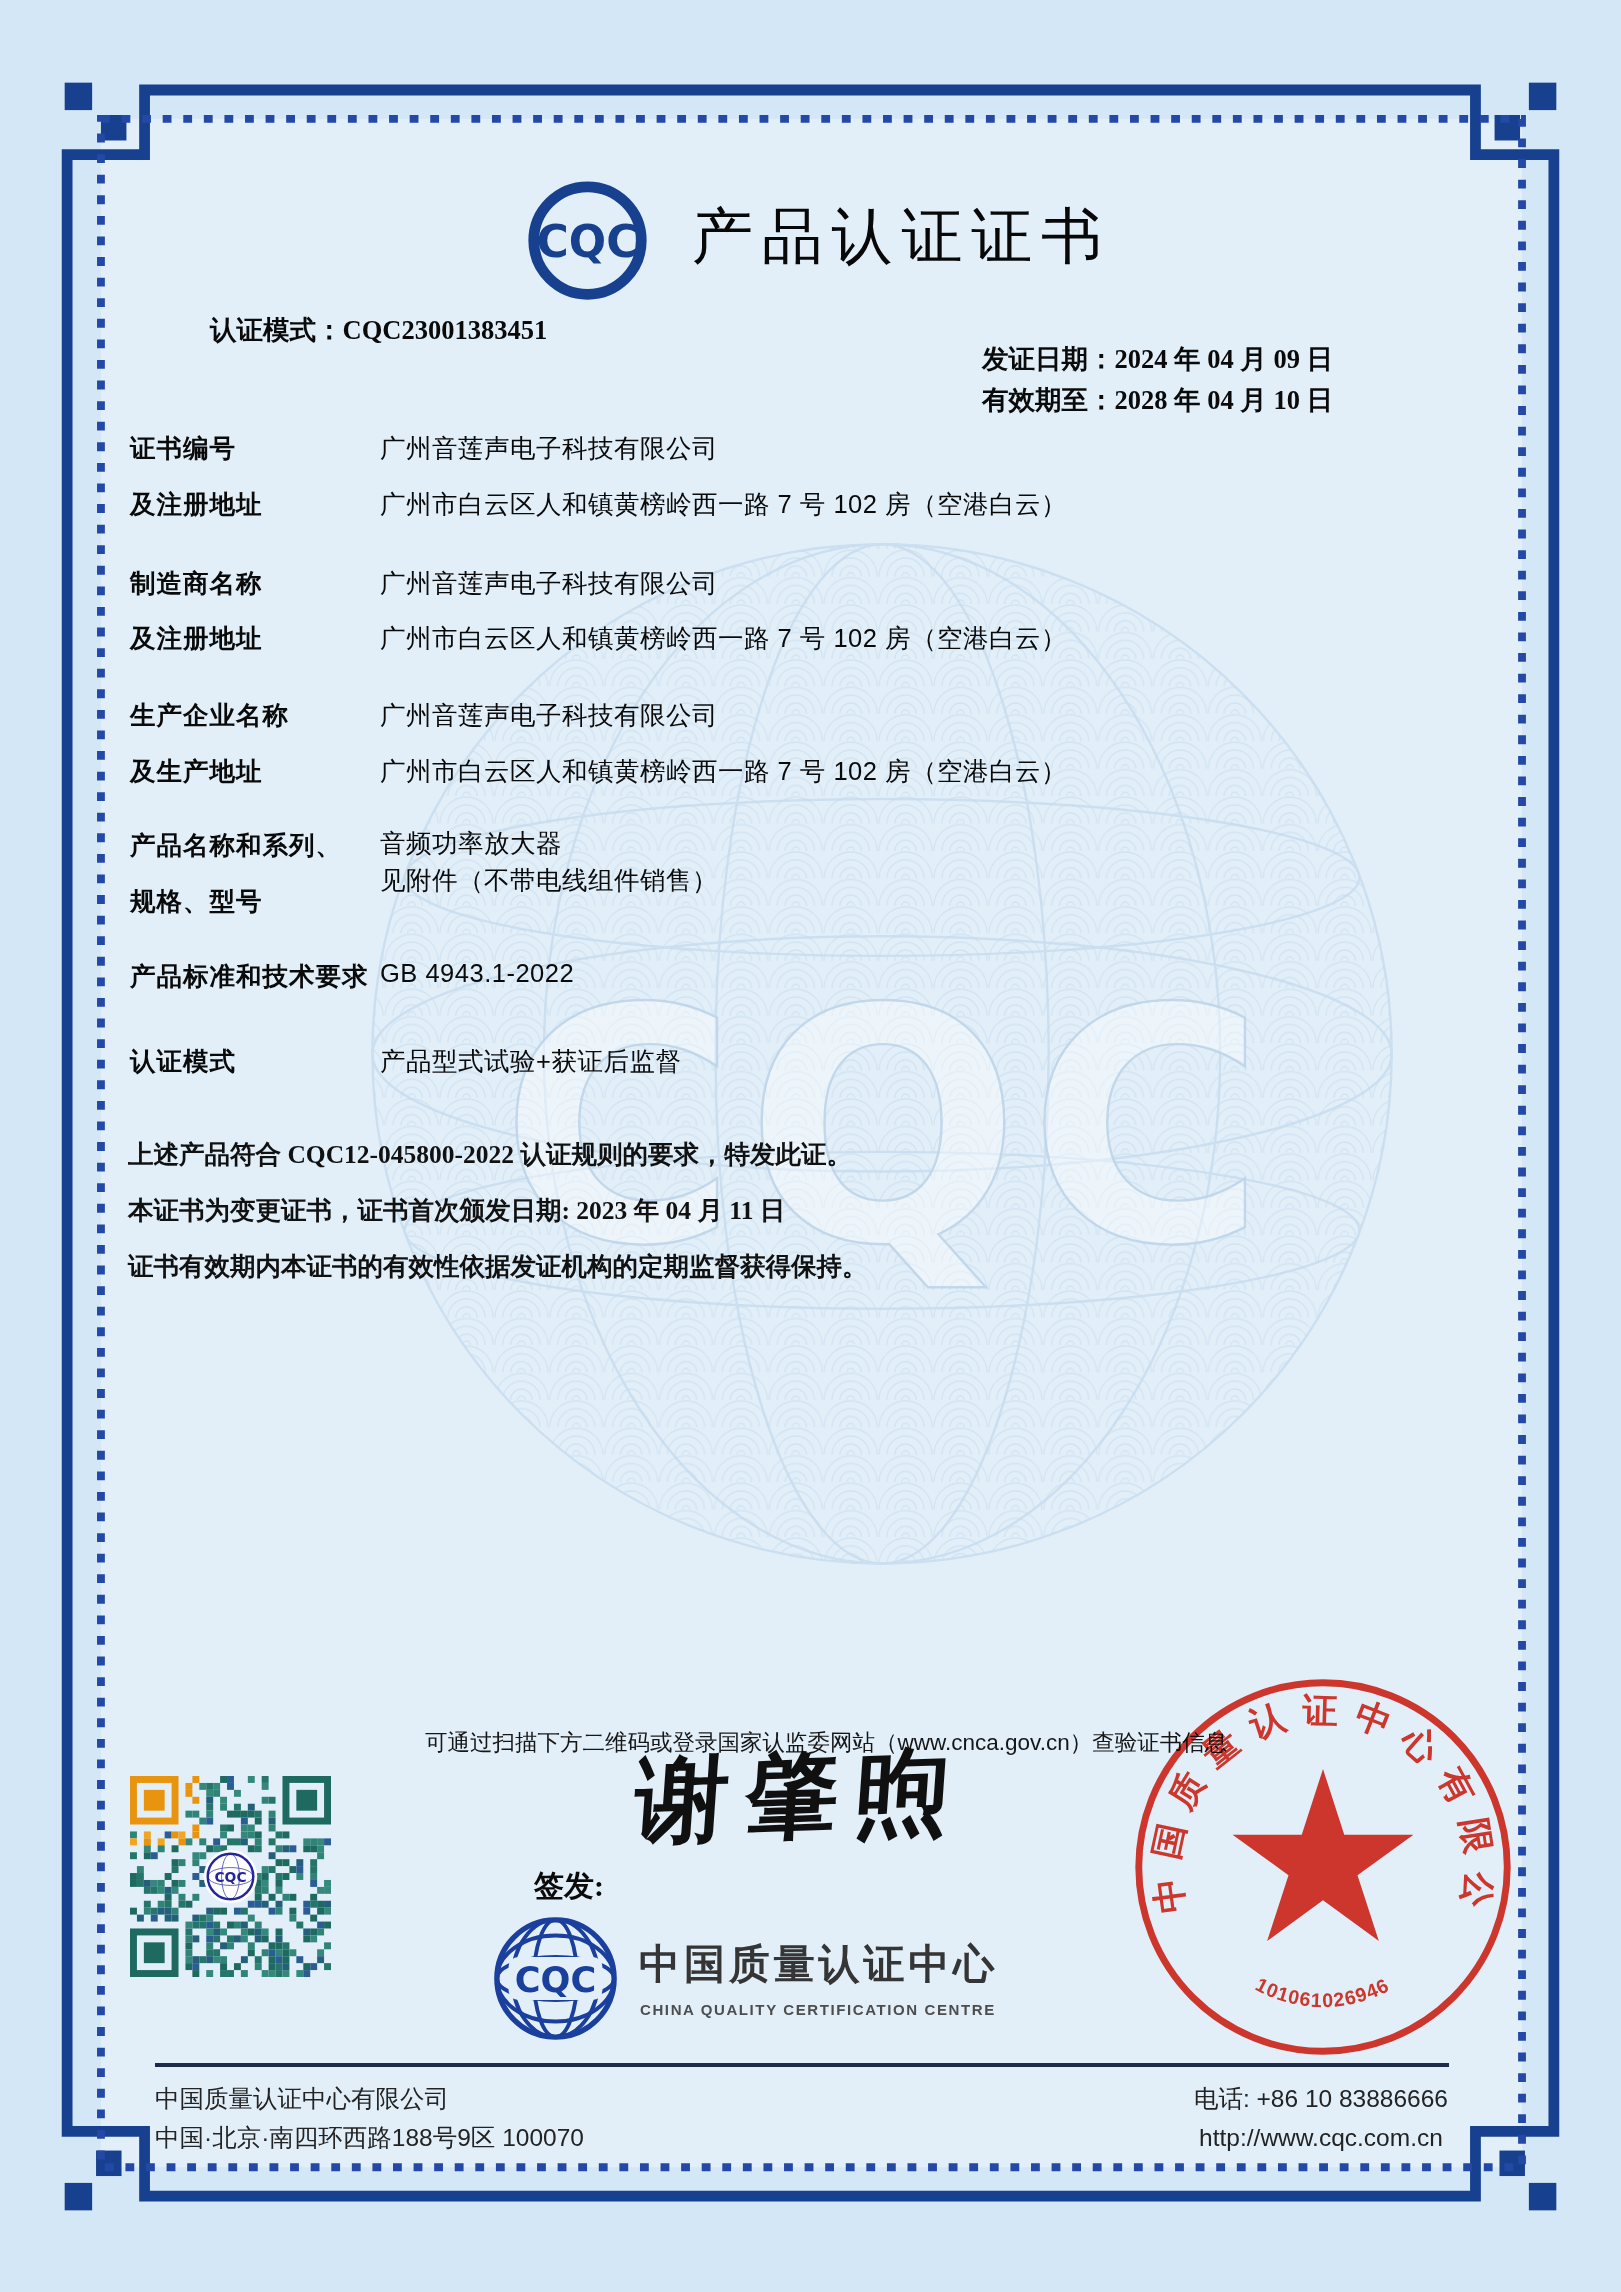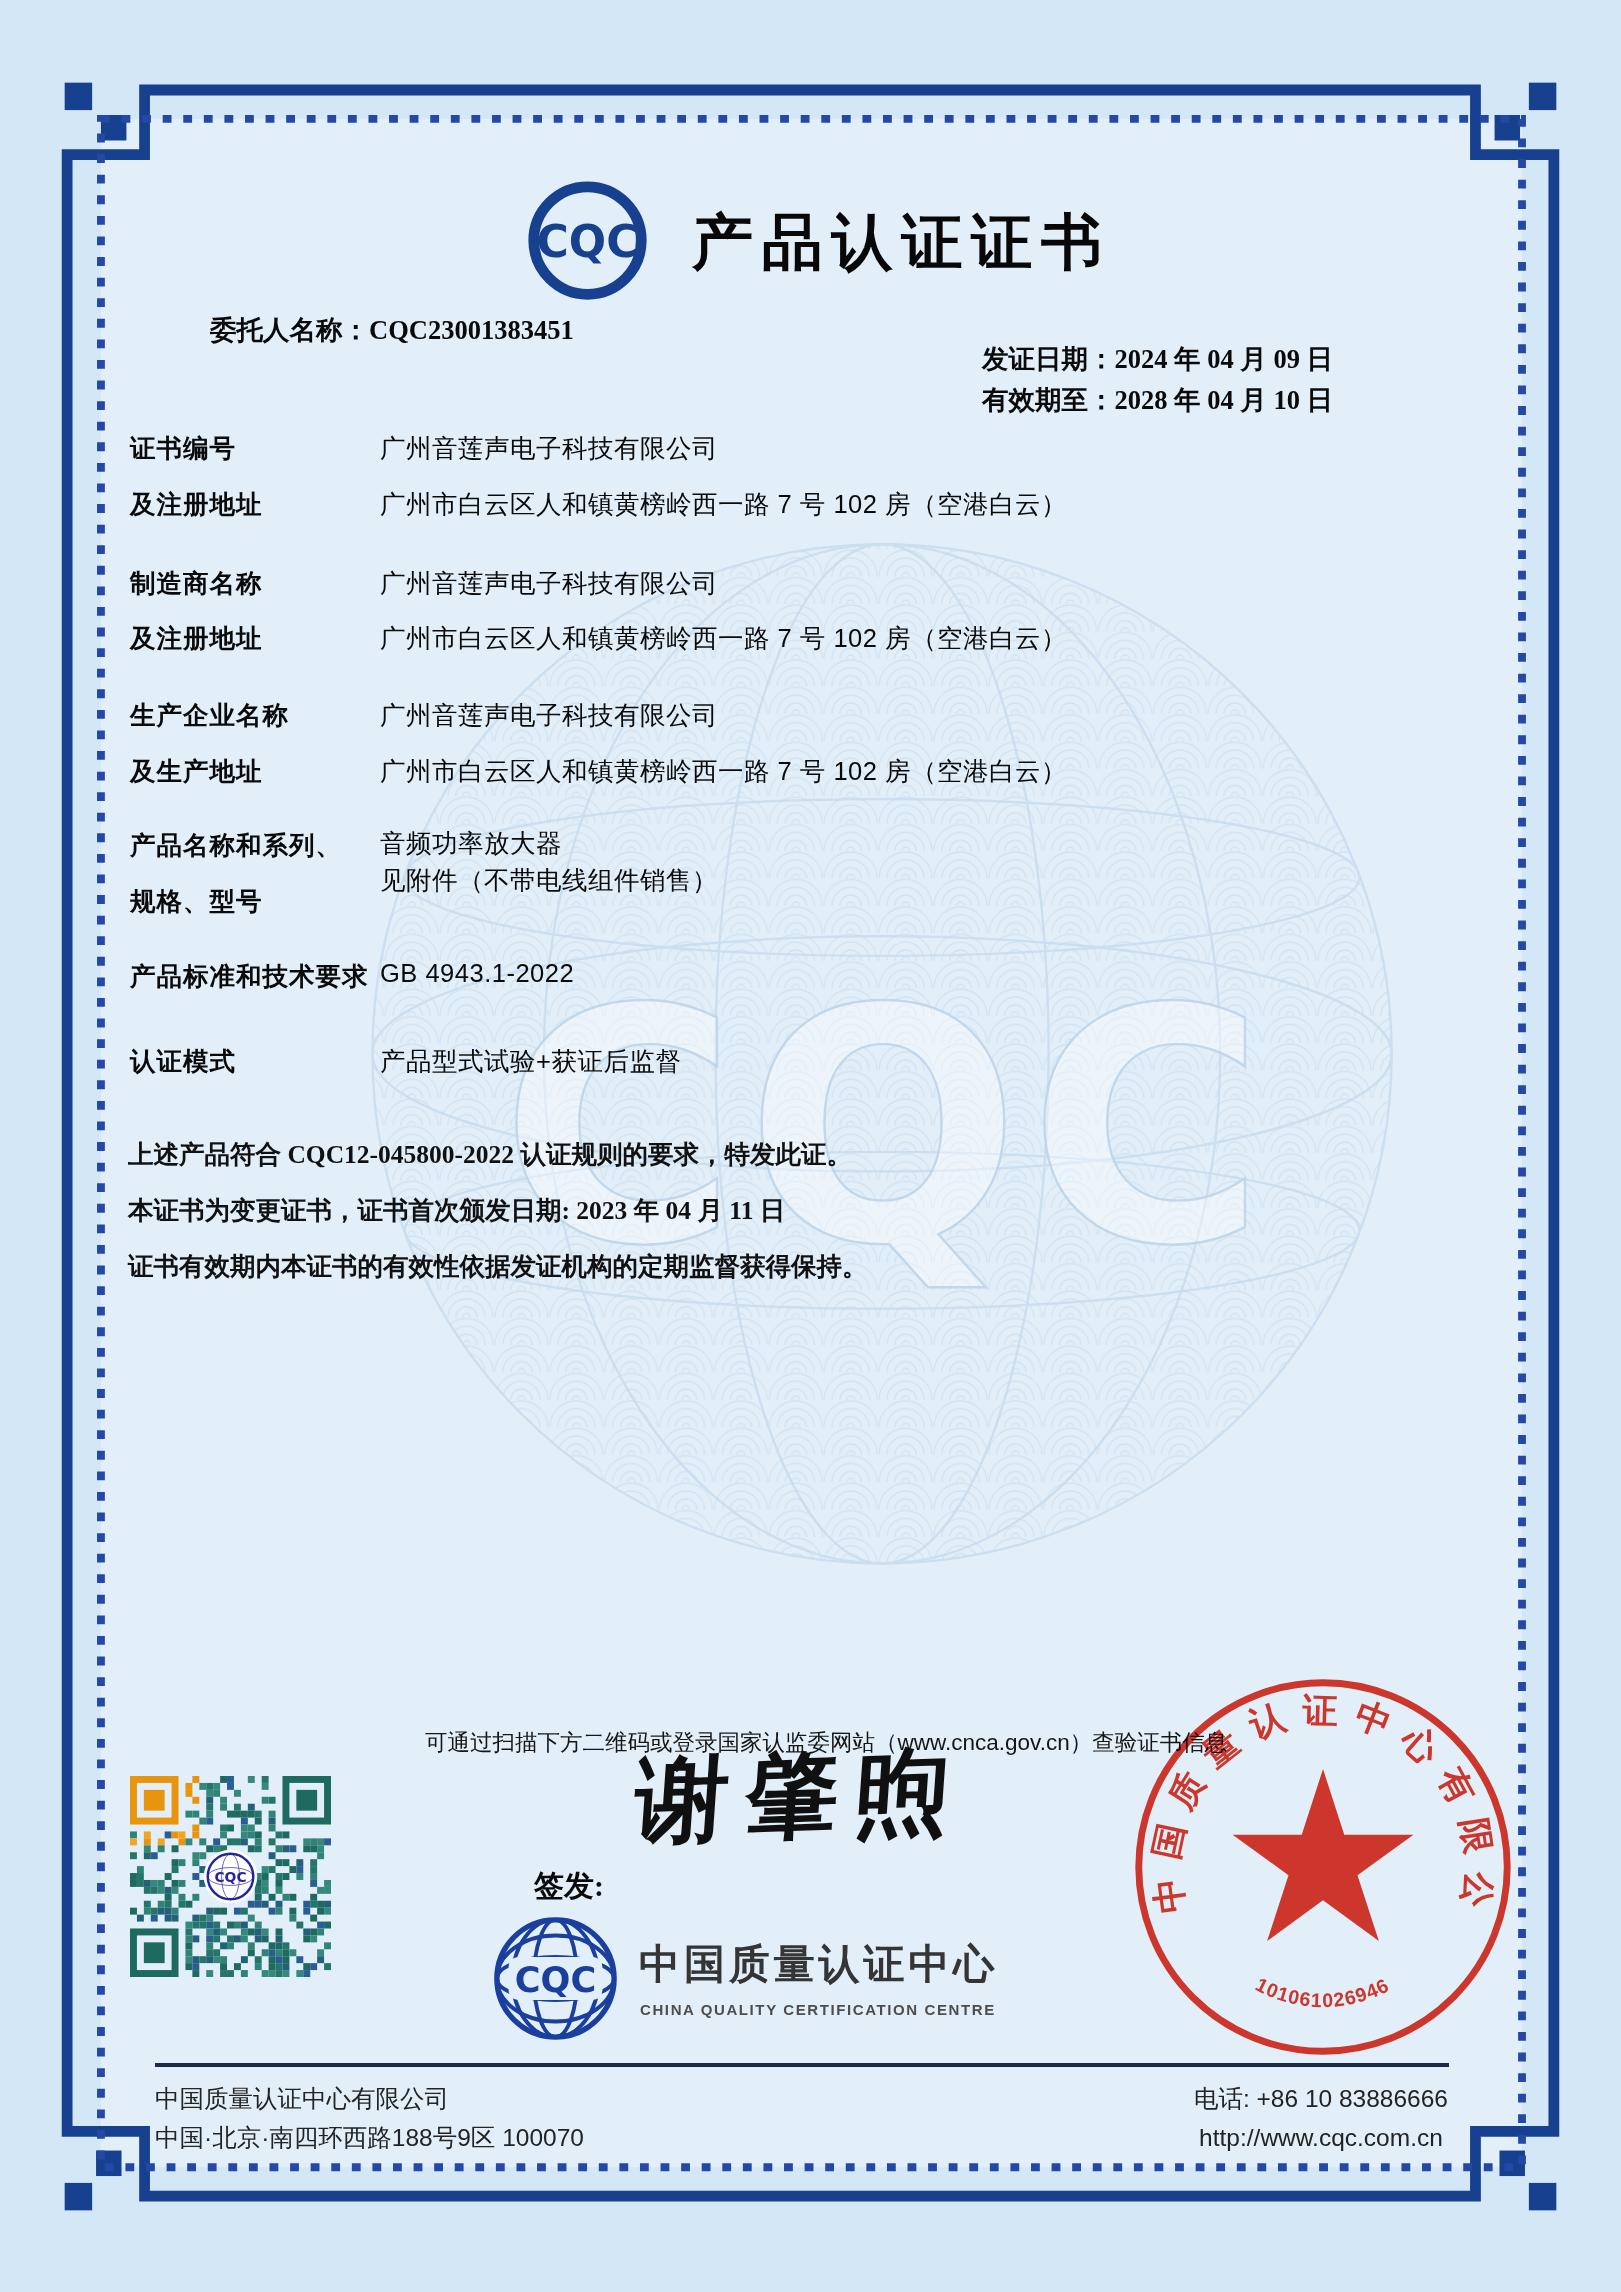--- a/index.html
+++ b/index.html
@@ -3,21 +3,21 @@
 <meta charset="utf-8">
 <style>
   html,body{margin:0;padding:0;background:#d3e7f6;}
   .page{position:relative;width:1621px;height:2293px;background:#d3e7f6;overflow:hidden;
         font-family:"Liberation Sans","DejaVu Sans",sans-serif;color:#0a0a0a;}
   svg.bg,svg.stamp{position:absolute;left:0;top:0;pointer-events:none;}
   svg.bg{z-index:0;}
   .content{position:absolute;inset:0;z-index:2;}
   .abs{position:absolute;}
   .logo-top{left:523px;top:176px;width:129px;height:129px;}
-  .title{left:692px;top:202px;font-size:61px;font-weight:bold;letter-spacing:8.8px;color:#080808;}
+  .title{left:692px;top:196px;font-size:61px;font-weight:normal;letter-spacing:8.8px;color:#080808;}
   .kai{font-family:"Liberation Serif","DejaVu Serif",serif;}
   .certline{left:210px;top:312px;font-size:26.5px;font-weight:bold;}
   .dates{right:288px;top:308px;font-size:26.5px;font-weight:bold;text-align:left;line-height:41px;margin-top:31px;}
   .lbl{left:130px;font-size:25.5px;font-weight:bold;letter-spacing:1px;}
   .val{left:380px;font-size:25.5px;letter-spacing:0.5px;}
   .stmt{left:128px;font-size:25.5px;line-height:56px;font-weight:bold;color:#111;}
   .verify{left:425px;top:1727px;font-size:22.5px;color:#161616;}
   .qr-wrap{left:130px;top:1776px;width:201px;height:201px;}
   .sign-label{left:534px;top:1866px;font-size:30px;font-weight:bold;}
   .signature{left:635px;top:1733px;font-size:94px;font-weight:bold;letter-spacing:15.7px;
@@ -84,21 +84,21 @@
 
   <div class="content">
 
     <svg class="abs logo-top" viewBox="0 0 132 132">
       <circle cx="66" cy="66" r="55" fill="none" stroke="#17418f" stroke-width="11"></circle>
       <text x="66" y="83" text-anchor="middle" font-family="'DejaVu Sans',sans-serif" font-weight="bold" font-size="45" fill="#17418f">CQC</text>
     </svg>
     <div class="abs title">产品认证证书</div>
 
     <div class="abs certline kai">
-      <span>委托人名称：</span><span>CQC23001383451</span>
+      <span>认证模式：</span><span>CQC23001383451</span>
     </div>
     <div class="abs dates kai">
       <div><span>发证日期：</span><span>2024 年 04 月 09 日</span></div>
       <div><span>有效期至：</span><span>2028 年 04 月 10 日</span></div>
     </div>
 
     <div class="abs lbl" style="top:431px">证书编号</div>
     <div class="abs lbl" style="top:487px">及注册地址</div>
     <div class="abs val" style="top:431px">广州音莲声电子科技有限公司</div>
     <div class="abs val" style="top:487px">广州市白云区人和镇黄榜岭西一路 7 号 102 房（空港白云）</div>

